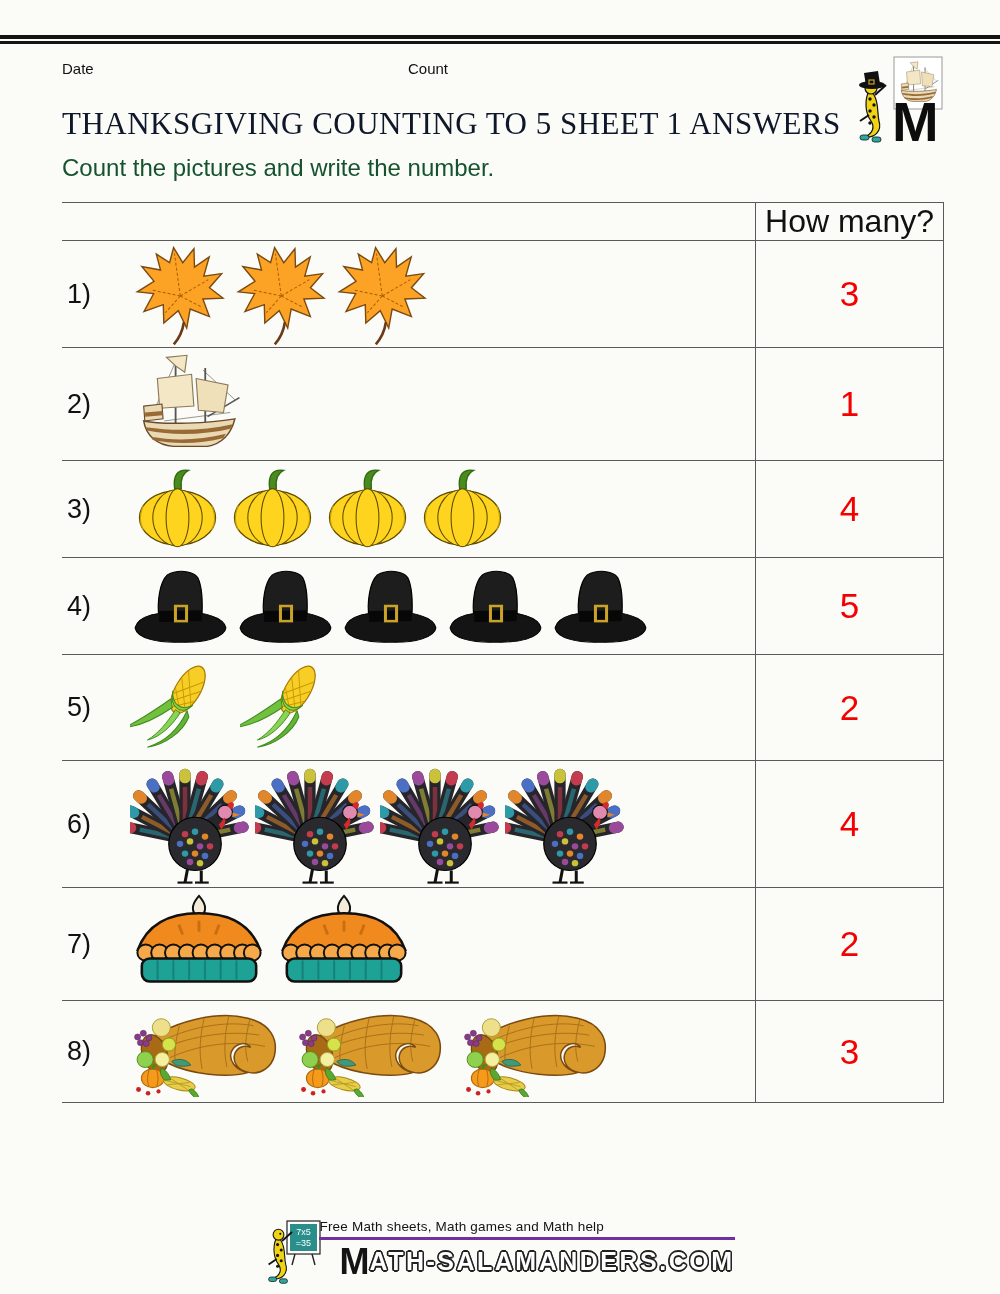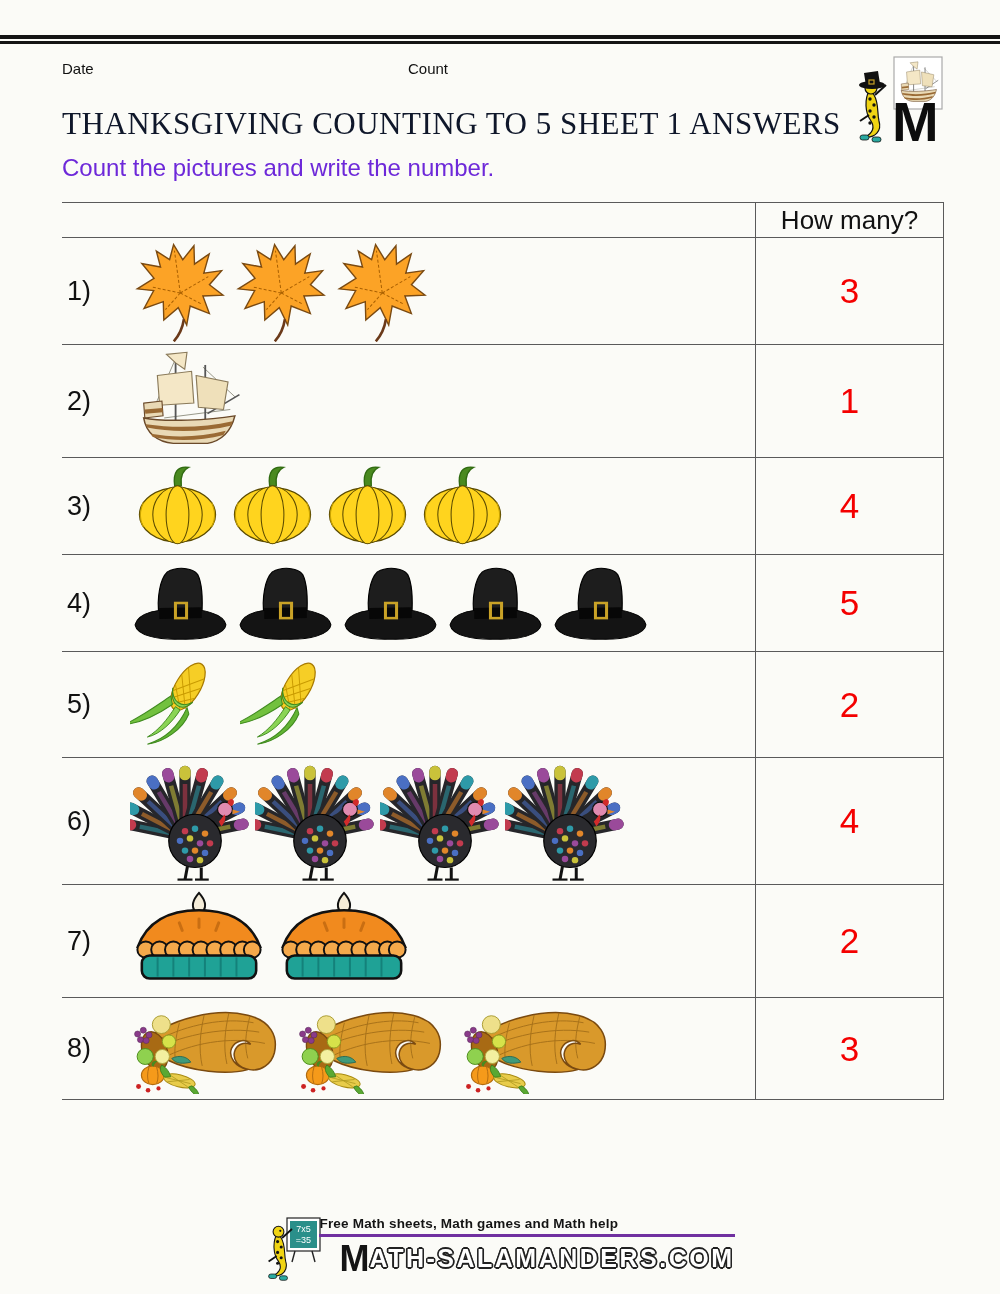--- a/index.html
+++ b/index.html
@@ -34,40 +34,40 @@
     margin:26px 0 0 62px;
     font-family:"Liberation Serif",serif;
     font-size:31px;
     font-weight:normal;
     letter-spacing:.5px;
     color:#0f172a;
   }
   .instruction{
     margin:12px 0 0 62px;
     font-size:24px;
-    color:#6d28d9;
+    color:#14532d;
   }
   table.count-table{
     border-collapse:collapse;
     margin:20px 0 0 62px;
     table-layout:fixed;
     width:878px;
     border-top:1px solid #5a5a5a;
   }
   table.count-table tr{border-bottom:1px solid #5a5a5a;}
   th.items-head{width:691px;}
   th.answer-head,td.answer-cell{
     width:187px;
     border-left:1px solid #5a5a5a;
     border-right:1px solid #5a5a5a;
     text-align:center;
   }
   th.answer-head{
     font-weight:normal;
-    font-size:26px;
+    font-size:32px;
     color:#111;
     height:34px;
     padding:0;
   }
   tbody tr:nth-child(1){height:107px;}
   tbody tr:nth-child(2){height:113px;}
   tbody tr:nth-child(3){height:97px;}
   tbody tr:nth-child(4){height:97px;}
   tbody tr:nth-child(5){height:106px;}
   tbody tr:nth-child(6){height:127px;}
@@ -97,21 +97,21 @@
   .pic-pumpkin-pie{width:138px;height:100px;margin-right:7px;}
   .pic-cornucopia{width:152px;height:90px;margin-right:13px;}
   footer.site-footer{
     margin-top:112px;
     display:flex;
     justify-content:center;
     align-items:center;
   }
   .footer-logo{width:58px;height:68px;flex:none;margin-top:4px;}
   .footer-text{margin-left:-4px;}
-  .tagline{font-size:13.5px;font-weight:bold;color:#141414;letter-spacing:.2px;}
+  .tagline{font-size:13.5px;font-weight:normal;color:#141414;letter-spacing:.2px;}
   .tagline-rule{height:3px;background:#7030a0;margin-top:3px;}
   .site-line{margin-top:1px;white-space:nowrap;padding-left:34px;}
   .site-m{
     font-size:36px;font-weight:bold;color:#141414;
     vertical-align:-4px;margin-left:-14px;
   }
   .site-rest{
     font-size:25px;font-weight:bold;letter-spacing:2.5px;
     color:#ffffff;
     text-shadow:-1.3px -1.3px 0 #222,1.3px -1.3px 0 #222,-1.3px 1.3px 0 #222,1.3px 1.3px 0 #222,0 1.6px 0 #222,0 -1.6px 0 #222,1.6px 0 0 #222,-1.6px 0 0 #222;

